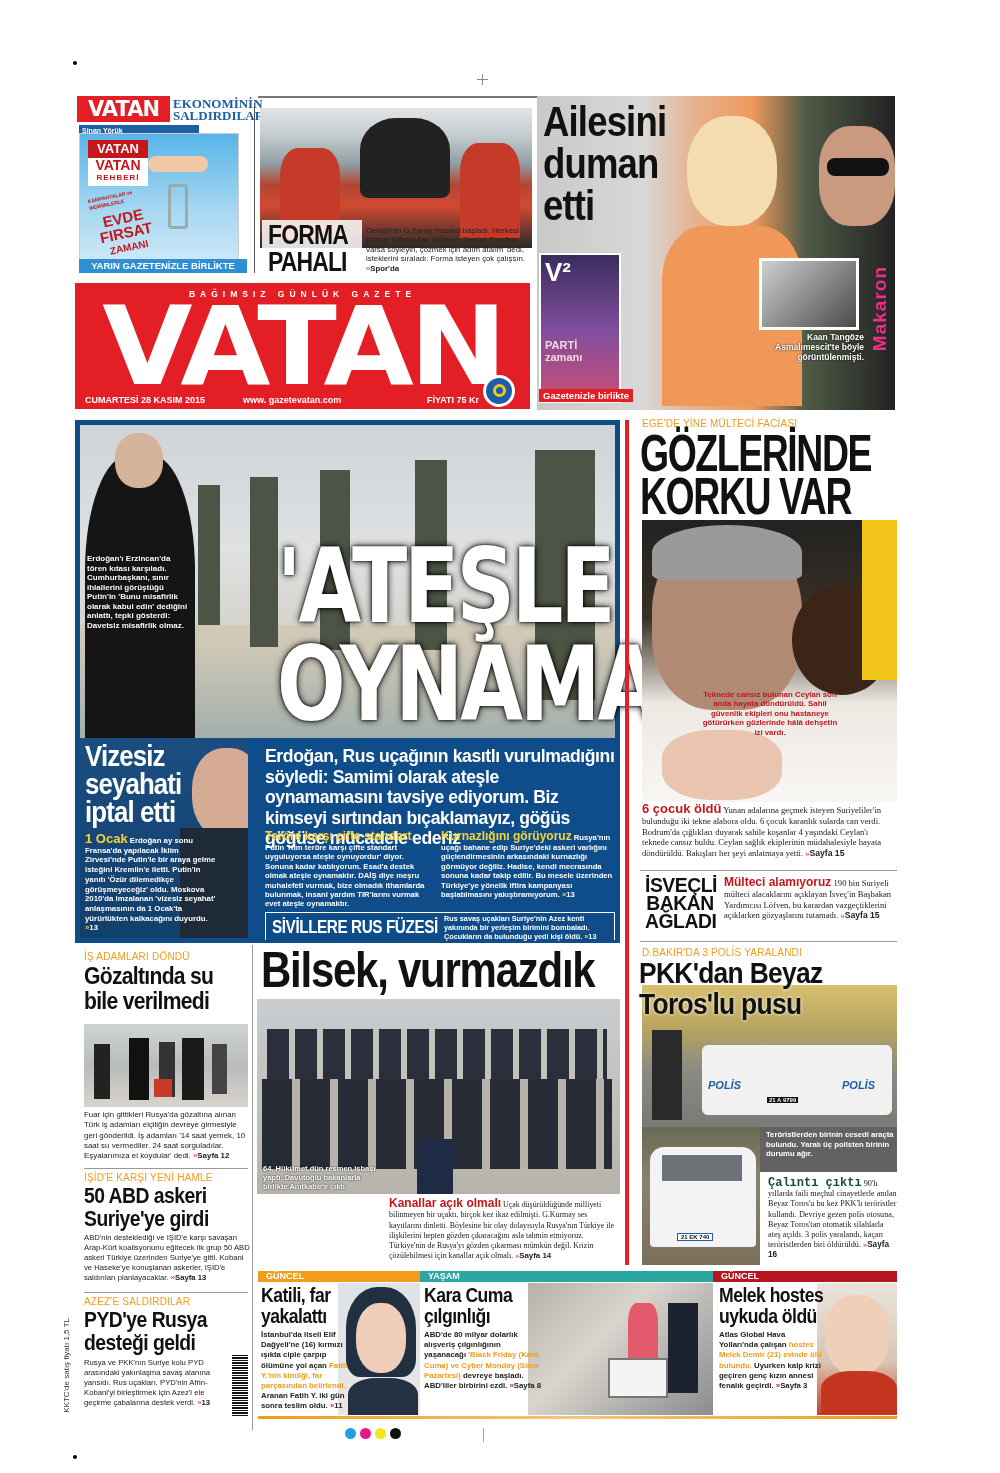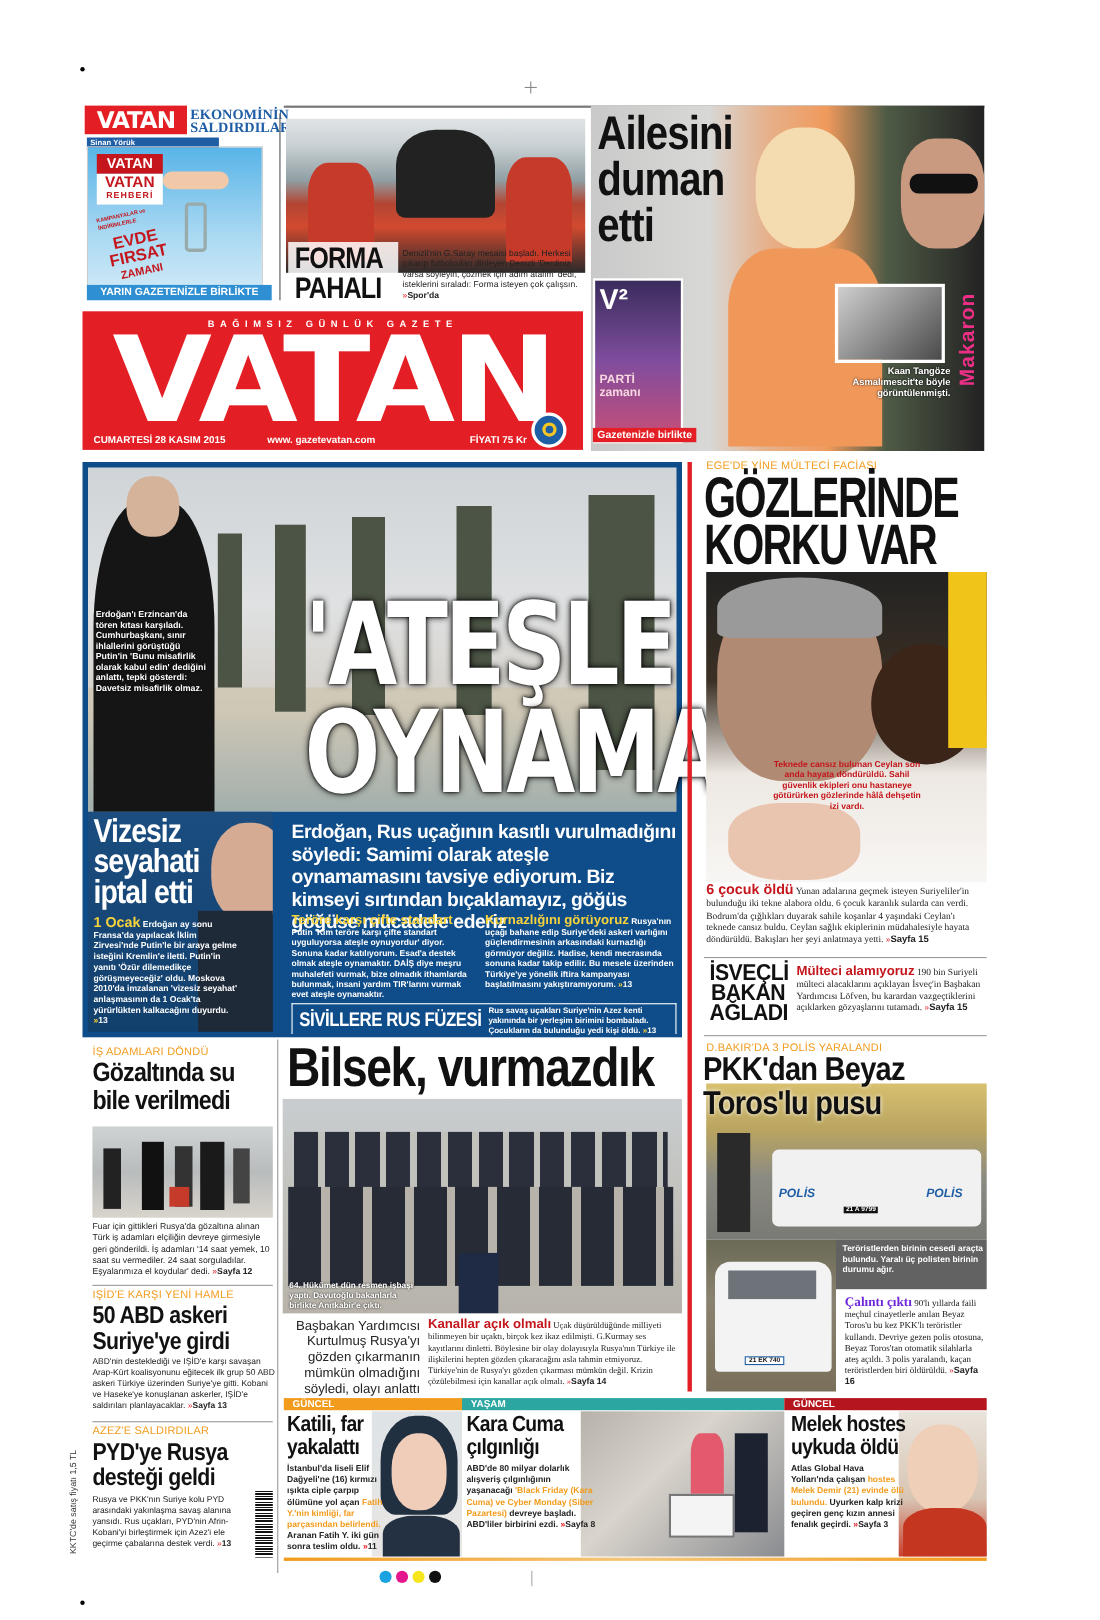--- a/index.html
+++ b/index.html
@@ -265,21 +265,20 @@
 <div class="abs" style="left:62px;top:1318px;font-size:8px;color:#333;writing-mode:vertical-rl;transform:rotate(180deg)">KKTC'de satış fiyatı 1,5 TL</div>
 
 <div class="abs" style="left:257px;top:947px;width:363px;height:318px">
   <div class="abs" style="left:4px;top:-2px;font-weight:bold;font-size:50px;line-height:50px;letter-spacing:-1.5px;transform:scaleX(0.84);transform-origin:left;white-space:nowrap">Bilsek, vurmazdık</div>
   <div class="photo" style="left:0;top:52px;width:363px;height:195px;background:linear-gradient(180deg,#c9cdd0 0%,#c2c2bd 45%,#b7b3aa 100%)">
     <div class="abs" style="left:10px;top:30px;width:340px;height:60px;background:repeating-linear-gradient(90deg,#2a2f3b 0 22px,#c2c2bd 22px 28px)"></div>
     <div class="abs" style="left:5px;top:80px;width:350px;height:90px;background:repeating-linear-gradient(90deg,#262b36 0 30px,#b7b3aa 30px 38px)"></div>
     <div class="abs" style="left:160px;top:140px;width:36px;height:55px;background:#1f2a44"></div>
   </div>
   <div class="abs" style="left:6px;top:217px;width:120px;color:#fff;font-weight:bold;font-size:7.5px;line-height:9px;text-shadow:0 0 2px #000">64. Hükümet dün resmen işbaşı yaptı. Davutoğlu bakanlarla birlikte Anıtkabir'e çıktı.</div>
-  <div class="abs" style="left:0;top:251px;width:125px;text-align:right;font-size:12px;line-height:14.2px;color:#222">Başbakan Yardımcısı Kurtulmuş Rusya'yı gözden çıkarmanın mümkün olmadığını söyledi, olayı anlattı</div>
   <div class="abs serif" style="left:132px;top:251px;width:231px;font-size:7.9px;line-height:10.3px;color:#222">
     <span style="color:#c4161c;font-weight:bold;font-family:'Liberation Sans',sans-serif;font-size:12px">Kanallar açık olmalı</span>
     <span>Uçak düşürüldüğünde milliyeti bilinmeyen bir uçaktı, birçok kez ikaz edilmişti. G.Kurmay ses kayıtlarını dinletti. Böylesine bir olay dolayısıyla Rusya'nın Türkiye ile ilişkilerini hepten gözden çıkaracağını asla tahmin etmiyoruz. Türkiye'nin de Rusya'yı gözden çıkarması mümkün değil. Krizin çözülebilmesi için kanallar açık olmalı.</span>
     <span style="color:#e31e24">»</span><span class="ref">Sayfa 14</span>
   </div>
 </div>
 
 <div class="abs" style="left:640px;top:945px;width:257px;height:320px">
   <div class="kicker" style="position:absolute;left:2px;top:2px">D.BAKIR'DA 3 POLİS YARALANDI</div>
   <div class="photo" style="left:2px;top:40px;width:255px;height:142px;background:linear-gradient(180deg,#d8c070 0%,#b9a460 30%,#8b8b82 60%,#7a7a76 100%)">
@@ -294,21 +293,21 @@
     <div>Toros'lu pusu</div>
   </div>
   <div class="photo" style="left:2px;top:182px;width:118px;height:138px;background:linear-gradient(180deg,#6a6a55 0%,#8a8270 40%,#7a6f5a 100%)">
     <div class="abs" style="left:8px;top:20px;width:106px;height:100px;background:#f3f3f3;border-radius:14px 14px 4px 4px"></div>
     <div class="abs" style="left:20px;top:28px;width:80px;height:26px;background:#6d7378"></div>
     <div class="abs" style="left:35px;top:106px;padding:0 3px;background:#fff;border:1px solid #1e5ea5;color:#111;font-size:6px;font-weight:bold">21 EK 740</div>
   </div>
   <div class="abs" style="left:120px;top:182px;width:137px;height:45px;background:rgba(70,70,70,0.85)"></div>
   <div class="abs" style="left:126px;top:185px;width:130px;color:#fff;font-weight:bold;font-size:7.7px;line-height:9.6px">Teröristlerden birinin cesedi araçta bulundu. Yaralı üç polisten birinin durumu ağır.</div>
   <div class="abs serif" style="left:128px;top:233px;width:129px;font-size:8.2px;line-height:10.2px;color:#222">
-    <span style="color:#6d28d9;font-weight:bold;font-family:Liberation Serif, serif;font-size:12px">Çalıntı çıktı</span>
+    <span style="color:#14532d;font-weight:bold;font-family:Liberation Mono, monospace;font-size:12px">Çalıntı çıktı</span>
     <span>90'lı yıllarda faili meçhul cinayetlerle anılan Beyaz Toros'u bu kez PKK'lı teröristler kullandı. Devriye gezen polis otosuna, Beyaz Toros'tan otomatik silahlarla ateş açıldı. 3 polis yaralandı, kaçan teröristlerden biri öldürüldü.</span>
     <span style="color:#e31e24">»</span><span class="ref">Sayfa 16</span>
   </div>
 </div>
 
 <div class="section-bar" style="left:258px;top:1271px;width:162px;background:#f29b1c">GÜNCEL</div>
 <div class="section-bar" style="left:420px;top:1271px;width:293px;background:#2ba6a0">YAŞAM</div>
 <div class="section-bar" style="left:713px;top:1271px;width:184px;background:#b5161e">GÜNCEL</div>
 
 <div class="abs" style="left:258px;top:1283px;width:162px;height:134px">

